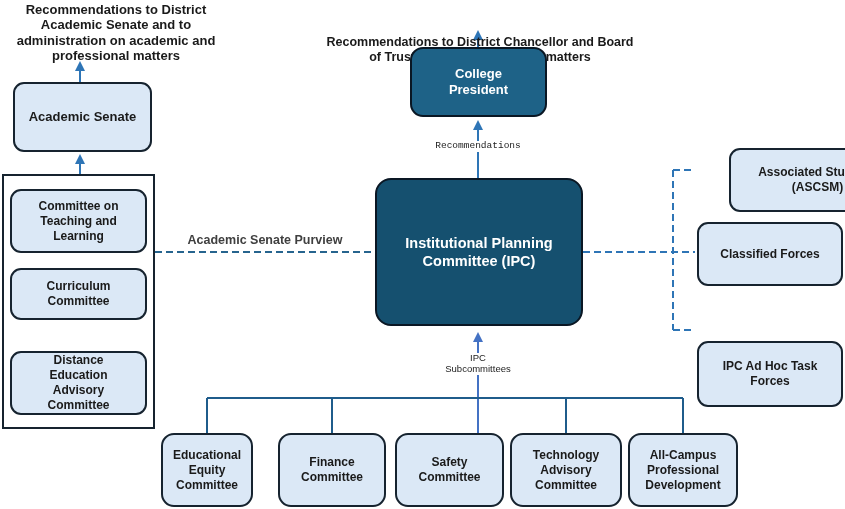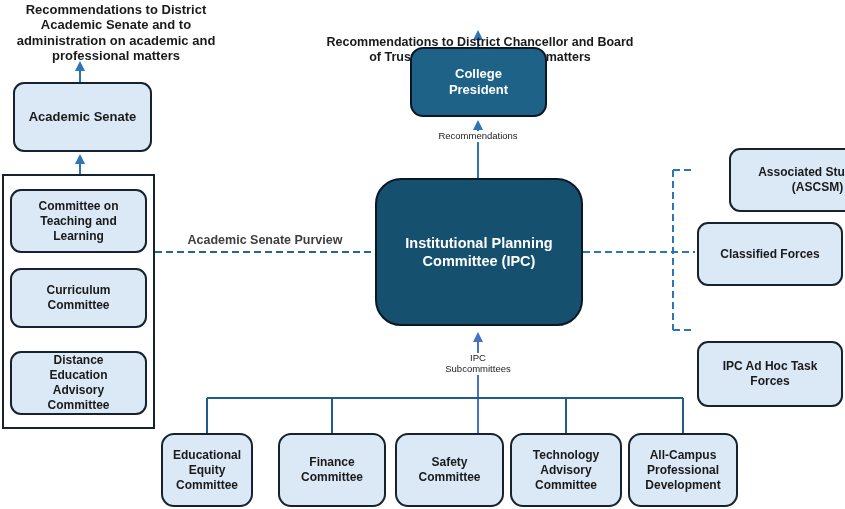--- a/index.html
+++ b/index.html
@@ -89,29 +89,29 @@
   <div class="note" style="left:325px;top:3px;width:310px;font-size:12.5px;margin-top:32px;">Recommendations to District Chancellor and Board of Trustees on non-academic matters</div>
 
   <div class="purview" style="left:165px;top:233px;width:200px;">Academic Senate Purview</div>
 
   <div class="box" style="left:13px;top:82px;width:139px;height:70px;font-size:13px;">Academic Senate</div>
 
   <div class="container-frame" style="left:2px;top:174px;width:153px;height:255px;"></div>
 
   <div class="box" style="left:10px;top:189px;width:137px;height:64px;">Committee on Teaching and Learning</div>
 
-  <div class="box" style="left:10px;top:268px;width:137px;height:60px;">Curriculum Committee</div>
+  <div class="box" style="left:10px;top:268px;width:137px;height:52px;">Curriculum Committee</div>
 
   <div class="box" style="left:10px;top:351px;width:137px;height:64px;">Distance Education Advisory Committee</div>
 
   <div class="box dark" style="left:410px;top:47px;width:137px;height:70px;font-size:13px;border-radius:13px;background:var(--president-fill);">College President</div>
 
-  <div class="box dark" style="left:375px;top:178px;width:208px;height:148px;font-size:14.5px;border-radius:26px;background:var(--ipc-fill);padding:8px;">Institutional Planning Committee (IPC)</div>
+  <div class="box dark" style="left:375px;top:178px;width:208px;height:148px;font-size:14.5px;border-radius:16px;background:var(--ipc-fill);padding:8px;">Institutional Planning Committee (IPC)</div>
 
-  <div class="wire-label" style="left:430px;top:131px;width:96px;">Recommendations</div>
+  <div class="wire-label" style="left:430px;top:141px;width:96px;font-family:Liberation Mono, monospace;">Recommendations</div>
 
   <div class="wire-label" style="left:438px;top:353px;width:80px;">IPC Subcommittees</div>
 
   <div class="box" style="left:697px;top:148px;width:177px;height:64px;margin-left:32px;">Associated Students (ASCSM)</div>
 
   <div class="box" style="left:697px;top:222px;width:146px;height:64px;">Classified Forces</div>
 
   <div class="box" style="left:697px;top:294px;width:146px;height:66px;margin-top:47px;">IPC Ad Hoc Task Forces</div>
 
   <div class="box" style="left:161px;top:433px;width:92px;height:74px;border-radius:13px;">Educational Equity Committee</div>

